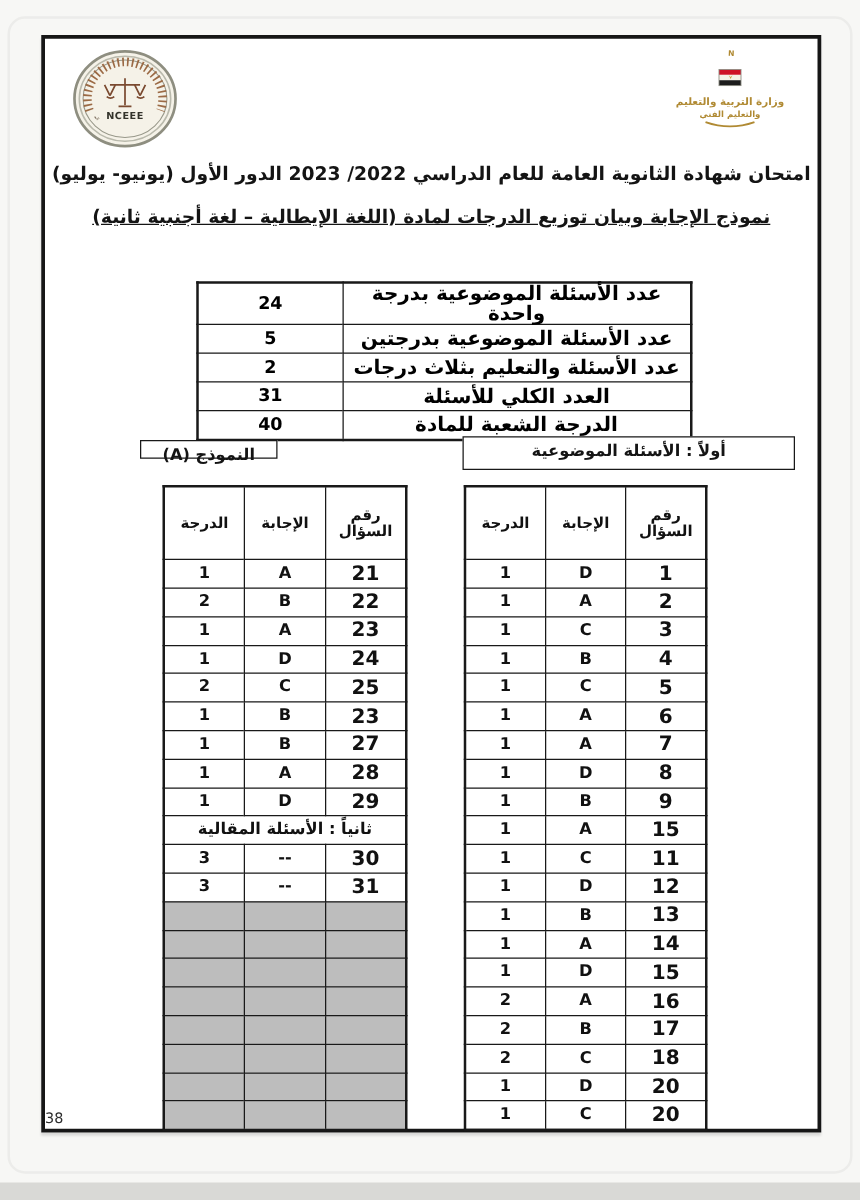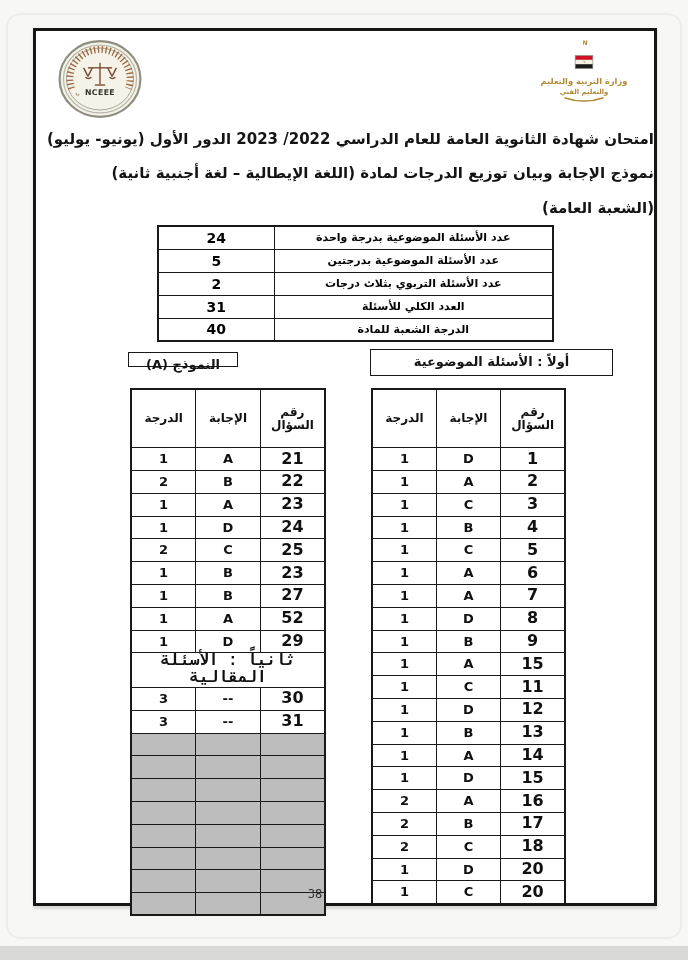--- a/index.html
+++ b/index.html
@@ -12,55 +12,55 @@
 
   .sheet { position:absolute; left:33px; top:28px; width:624px; height:878px;
            background:#ffffff; border:3px solid #161616; direction:rtl;
            box-shadow:0 3px 2px rgba(0,0,0,.12); }
 
   
   .logo-nceee   { position:absolute; left:21px;  top:8px;  width:86px; height:80px; }
   .logo-ministry{ position:absolute; left:498px; top:5px;  width:100px; height:92px; }
 
   
-  .title { position:absolute; left:0; width:618px; text-align:right; font-weight:bold;
+  .title { position:absolute; left:0; width:618px; text-align:center; font-weight:bold;
            color:#141414; font-size:15px; }
   .t1 { top:99px; }
-  .t2 { top:133px; }
+  .t2 { top:133px;text-decoration:underline; }
   .t3 { top:168px; }
 
   
   table { border-collapse:collapse; table-layout:fixed; }
   .summary { position:absolute; left:121px; top:194px; width:395px; border:2.2px solid #191919; }
   .summary td { border:1.6px solid #191919; height:23px; text-align:center; vertical-align:middle;
                 font-weight:bold; line-height:1; }
-  .summary .s-label { font-size:11px;margin-top:26px; }
+  .summary .s-label { font-size:16px;margin-top:26px; }
   .summary .s-value { font-size:14px; }
 
   
   .box { position:absolute; border:1.8px solid #191919; background:#fff; text-align:center;
          font-weight:bold; font-size:13px; color:#141414; line-height:24px; }
-  .objective-box { left:334px; top:318px; width:243px; height:27px; }
-  .model-box     { left:92px;  top:321px; width:110px; height:15px; }
+  .objective-box { left:334px; top:318px; width:266px; height:27px; }
+  .model-box     { left:76px;  top:321px; width:110px; height:15px; }
 
   
   .anskey { position:absolute; top:357px; border:2.2px solid #191919; }
   .right-tbl { left:335px; width:195px; }
   .left-tbl  { left:94px;  width:196px; }
   .anskey th, .anskey td { border:1.6px solid #191919; text-align:center; vertical-align:middle;
                            padding:0; line-height:1.05; color:#111; }
   .anskey thead tr { height:41px; }
   .anskey th { font-size:12px; font-weight:bold; padding:16px 5px; }
   .anskey tbody tr { height:22.8px; }
   .anskey td { font-weight:bold; font-size:13px; }
   .anskey td.q { font-size:16px; }
   .anskey td.gray { background:#bdbdbd; }
-  .anskey td.span-head { font-size:16px; font-weight:bold;font-family:Liberation Mono, monospace; }
-
-  .pageno { position:absolute; left:0; top:856px; width:558px; text-align:center;
+  .anskey td.span-head { font-size:13px; font-weight:bold; }
+
+  .pageno { position:absolute; left:0; top:856px; width:558px; 
             font-size:11.5px; color:#2e2e2e; direction:ltr; }
 </style>
 </head>
 <body>
 
 <div class="canvas">
   <div class="scan-frame"></div>
 
   <div class="sheet">
 
@@ -95,38 +95,37 @@
         <rect x="41" y="20" width="18" height="13.2" fill="none" stroke="#8c8c82" stroke-width="0.7"></rect>
         <path d="M49 24.8 l1.5 1.4 1.5 -1.4 -1.5 3 z" fill="#c9a23f"></path>
       </g>
       <text x="50" y="49" text-anchor="middle" font-size="8.5" font-weight="bold" fill="#b08a33">وزارة التربية والتعليم</text>
       <text x="50" y="59" text-anchor="middle" font-size="7" font-weight="bold" fill="#b08a33">والتعليم الفني</text>
       <path d="M30 63 Q50 70 70 63" fill="none" stroke="#b08a33" stroke-width="1.6"></path>
     </svg>
 
     <div class="title t1">امتحان شهادة الثانوية العامة للعام الدراسي 2022/ 2023 الدور الأول (يونيو- يوليو)</div>
     <div class="title t2">نموذج الإجابة وبيان توزيع الدرجات لمادة (اللغة الإيطالية – لغة أجنبية ثانية)</div>
-    <div class="title t3">(الشعبة العامة)</div>
 
     <table class="summary">
       <colgroup>
           <col style="width:279px">
           <col style="width:116px">
         </colgroup>
       <tbody>
           <tr>
             <td class="s-label">عدد الأسئلة الموضوعية بدرجة واحدة</td>
             <td class="s-value">24</td>
           </tr>
           <tr>
             <td class="s-label">عدد الأسئلة الموضوعية بدرجتين</td>
             <td class="s-value">5</td>
           </tr>
           <tr>
-            <td class="s-label">عدد الأسئلة التربوي بثلاث درجات</td>
+            <td class="s-label">عدد الأسئلة والتعليم بثلاث درجات</td>
             <td class="s-value">2</td>
           </tr>
           <tr>
             <td class="s-label">العدد الكلي للأسئلة</td>
             <td class="s-value">31</td>
           </tr>
           <tr>
             <td class="s-label">الدرجة الشعبة للمادة</td>
             <td class="s-value">40</td>
           </tr>
@@ -286,21 +285,21 @@
             <td class="q">23</td>
             <td class="">B</td>
             <td class="">1</td>
           </tr>
           <tr>
             <td class="q">27</td>
             <td class="">B</td>
             <td class="">1</td>
           </tr>
           <tr>
-            <td class="q">52</td>
+            <td class="q">28</td>
             <td class="">A</td>
             <td class="">1</td>
           </tr>
           <tr>
             <td class="q">29</td>
             <td class="">D</td>
             <td class="">1</td>
           </tr>
           <tr>
             <td colspan="3" class="span-head">ثانياً : الأسئلة المقالية</td>

